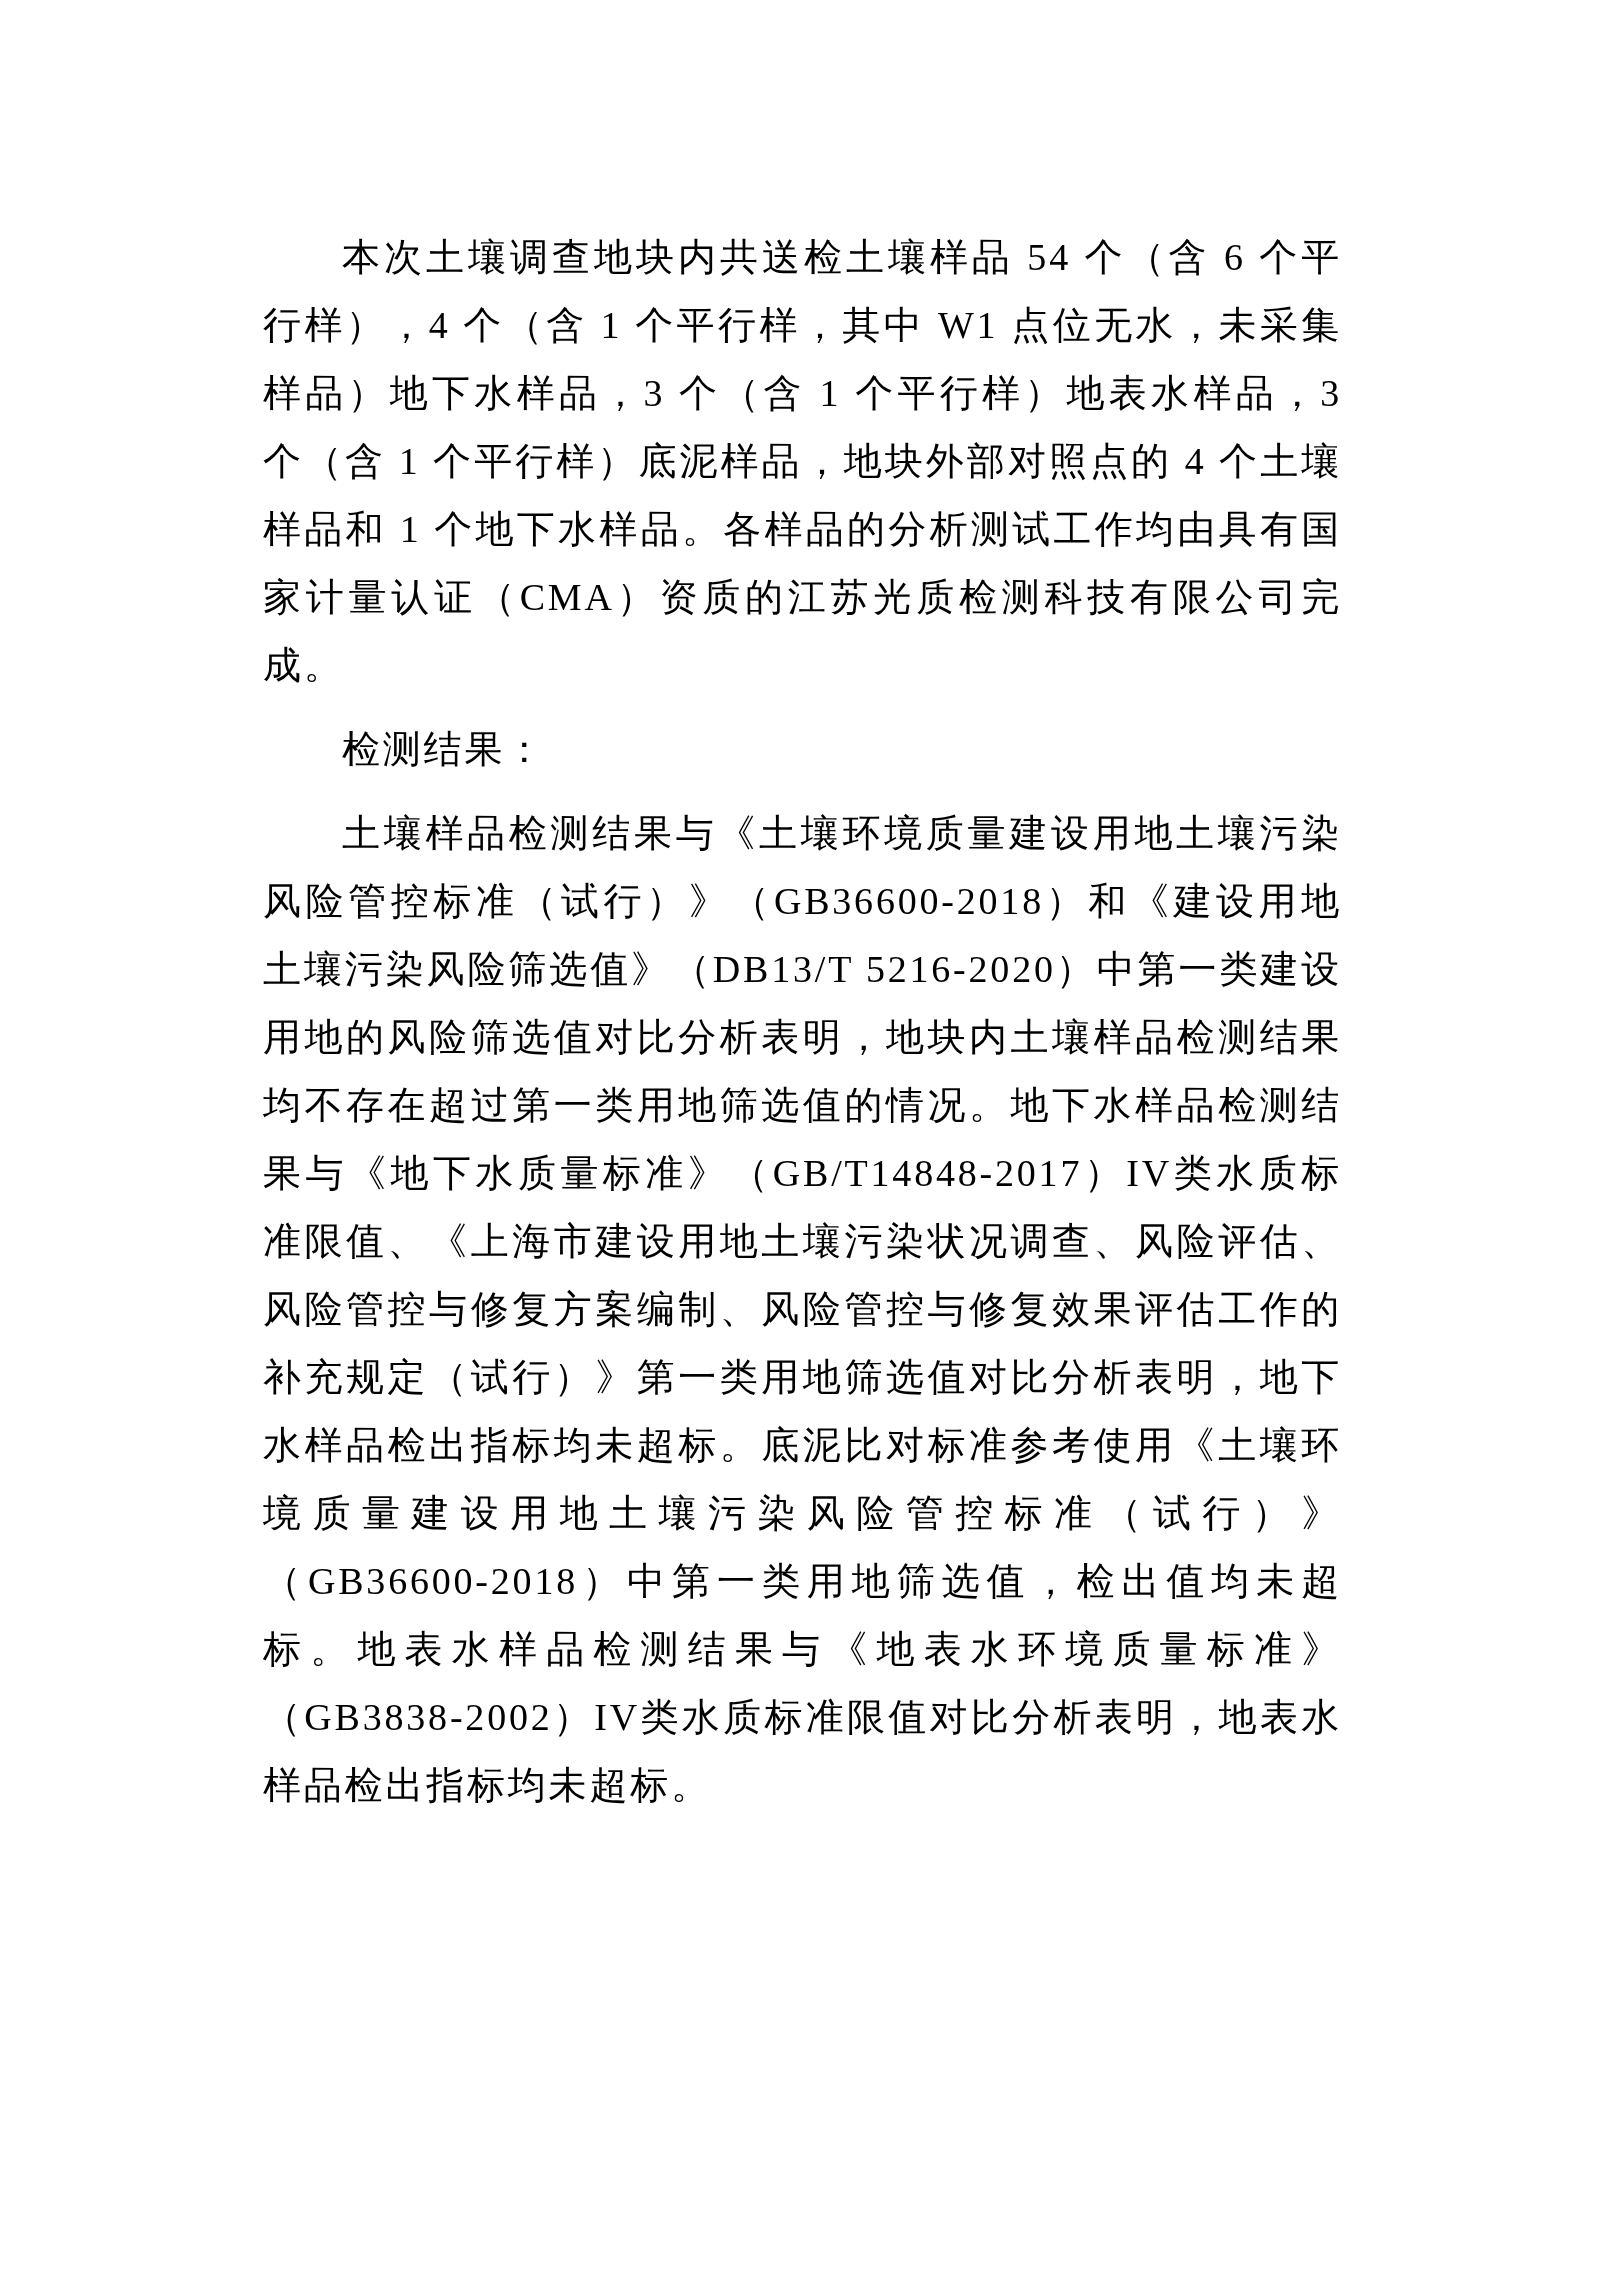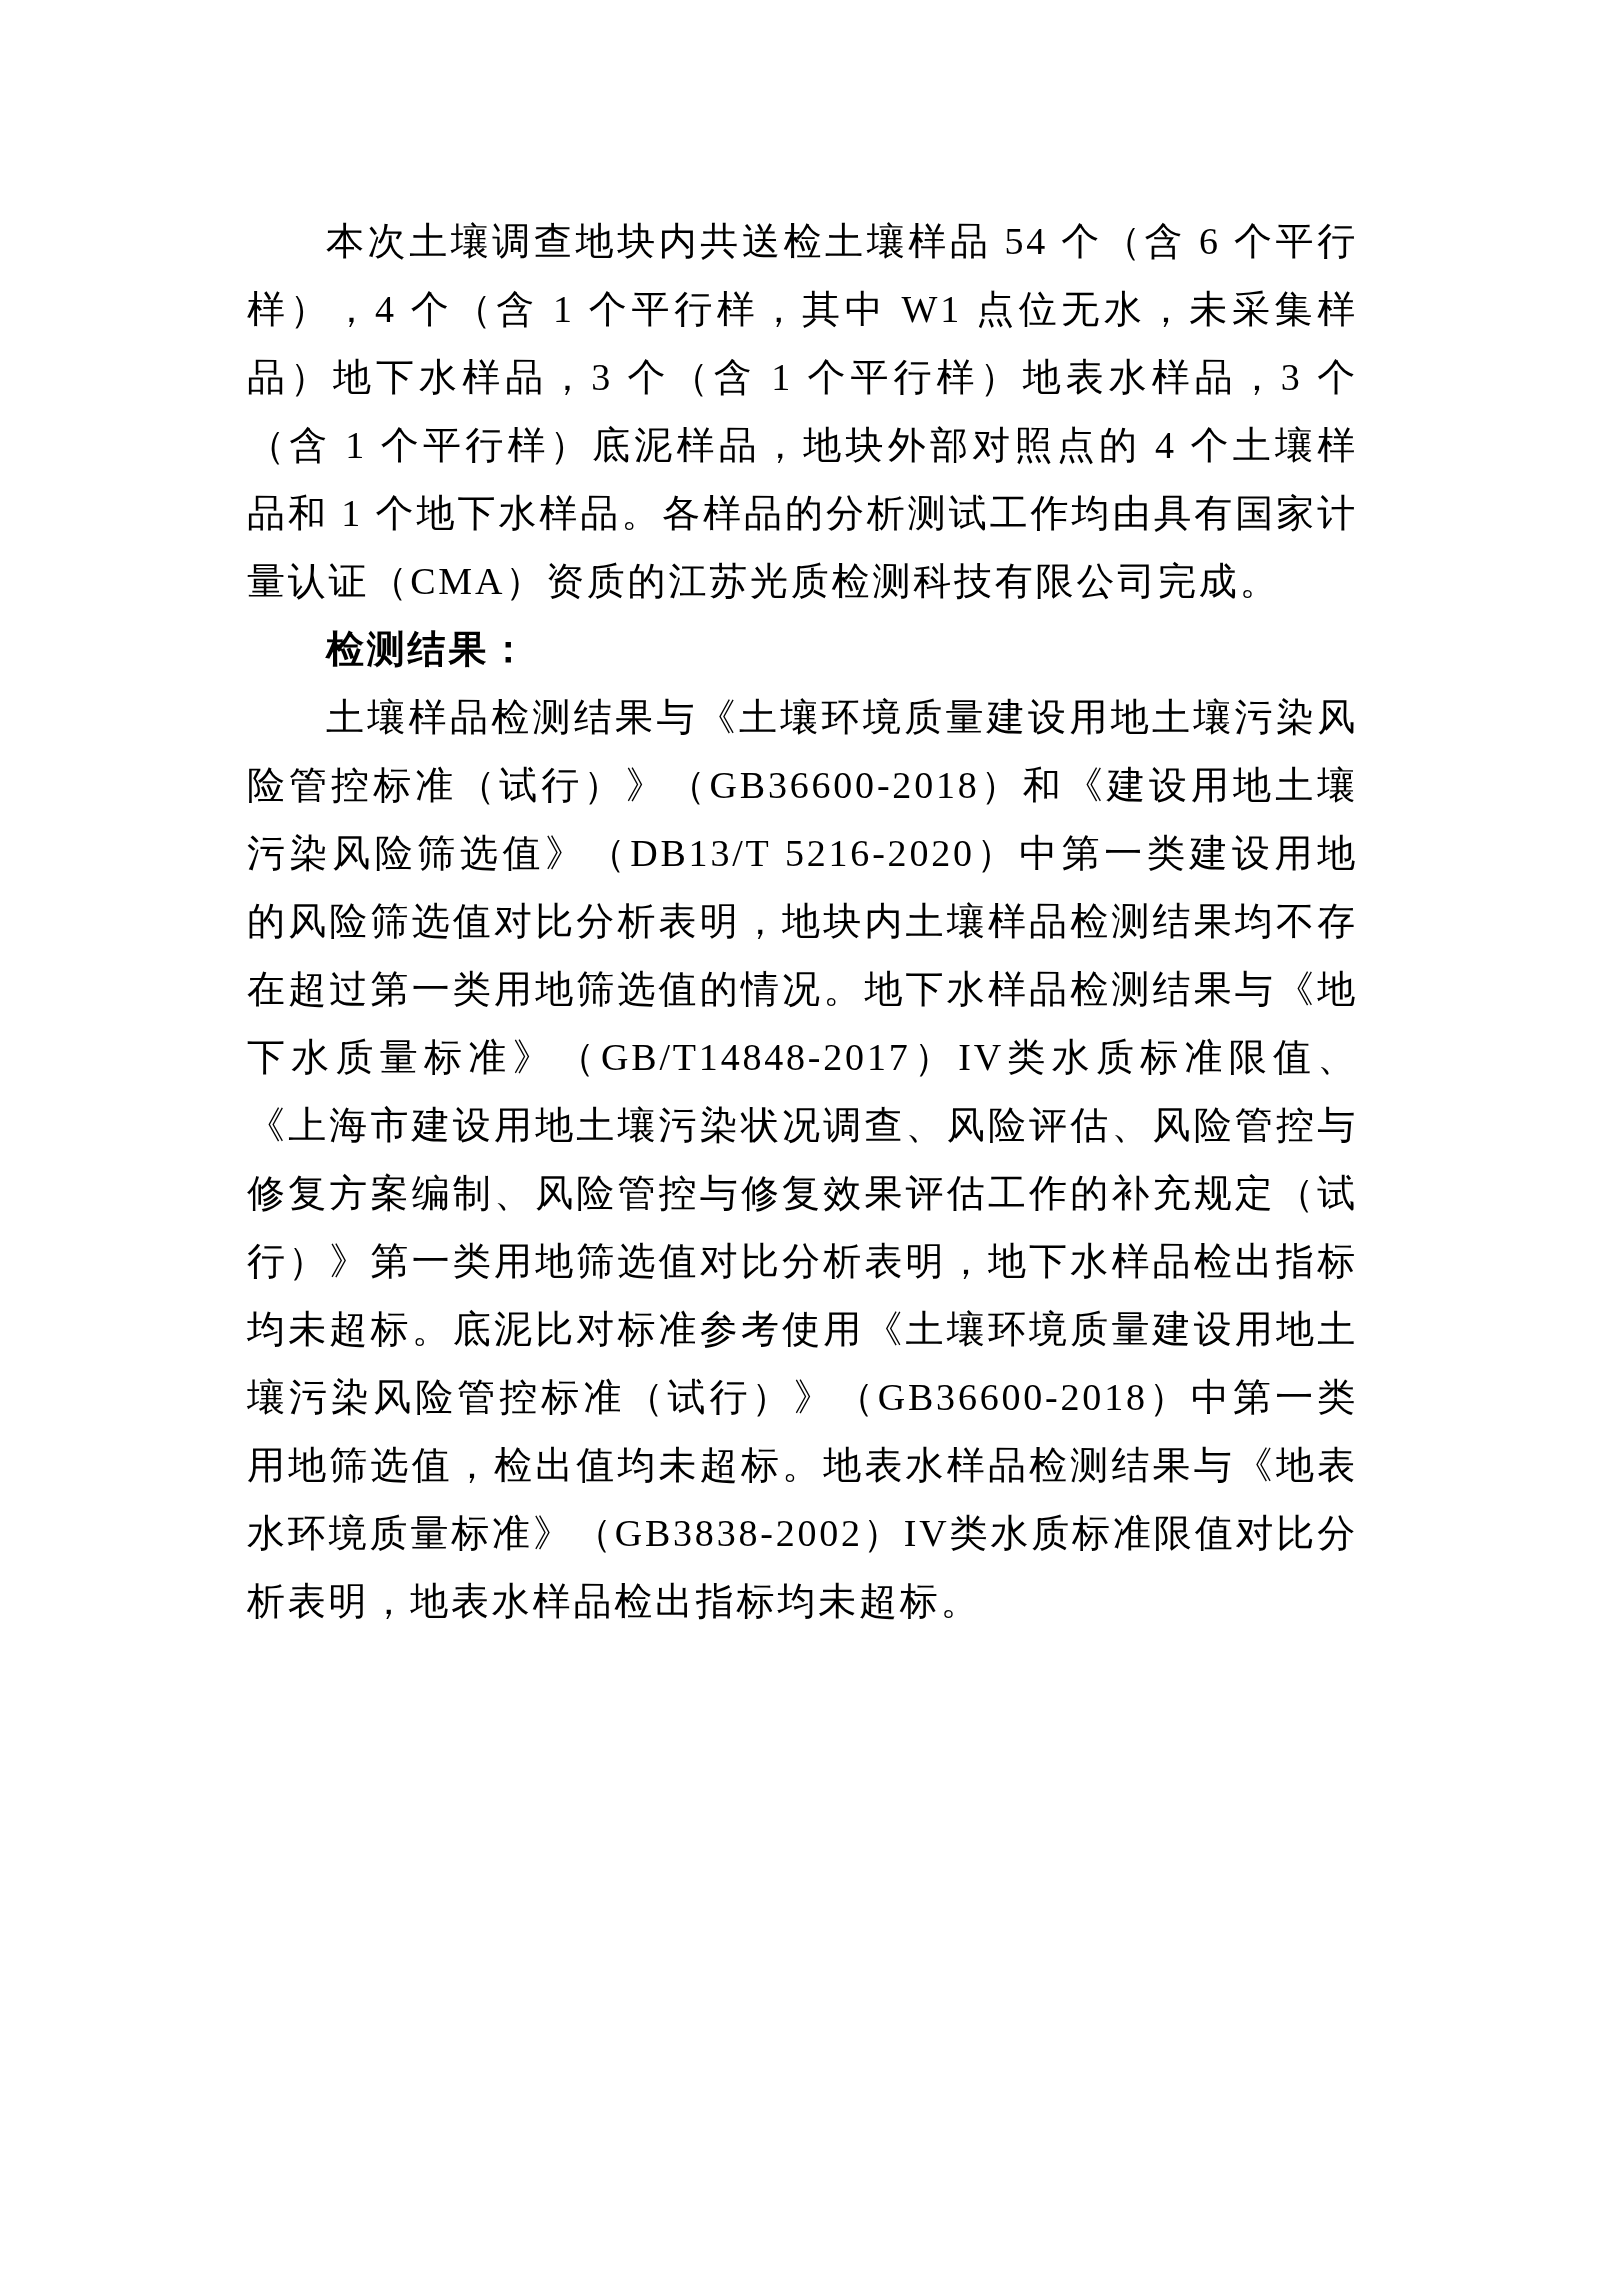--- a/index.html
+++ b/index.html
@@ -21,26 +21,26 @@
     width: 1111px;
     color: #000000;
     font-family: "Liberation Serif", "DejaVu Serif", serif;
     font-size: 38px;
     line-height: 68px;
     letter-spacing: 2.8px;
     text-align: justify;
     text-justify: inter-character;
   }
   .content p {
-    margin: 0;
+    margin: 16px;
     padding: 0;
     text-indent: 79px;
   }
   .bold {
-    font-weight: bold;
+    font-weight: normal;
   }
 </style>
 </head>
 <body>
 
 <div class="page">
   <div class="content">
     <p><span>本次土壤调查地块内共送检土壤样品 54 个（含 6 个平行样），4 个（含 1 个平行样，其中 W1 点位无水，未采集样品）地下水样品，3 个（含 1 个平行样）地表水样品，3 个（含 1 个平行样）底泥样品，地块外部对照点的 4 个土壤样品和 1 个地下水样品。各样品的分析测试工作均由具有国家计量认证（CMA）资质的江苏光质检测科技有限公司完成。</span></p>
     <p class="bold"><span>检测结果：</span></p>
     <p><span>土壤样品检测结果与《土壤环境质量建设用地土壤污染风险管控标准（试行）》（GB36600-2018）和《建设用地土壤污染风险筛选值》（DB13/T 5216-2020）中第一类建设用地的风险筛选值对比分析表明，地块内土壤样品检测结果均不存在超过第一类用地筛选值的情况。地下水样品检测结果与《地下水质量标准》（GB/T14848-2017）IV类水质标准限值、《上海市建设用地土壤污染状况调查、风险评估、风险管控与修复方案编制、风险管控与修复效果评估工作的补充规定（试行）》第一类用地筛选值对比分析表明，地下水样品检出指标均未超标。底泥比对标准参考使用《土壤环境质量建设用地土壤污染风险管控标准（试行）》（GB36600-2018）中第一类用地筛选值，检出值均未超标。地表水样品检测结果与《地表水环境质量标准》（GB3838-2002）IV类水质标准限值对比分析表明，地表水样品检出指标均未超标。</span></p>

